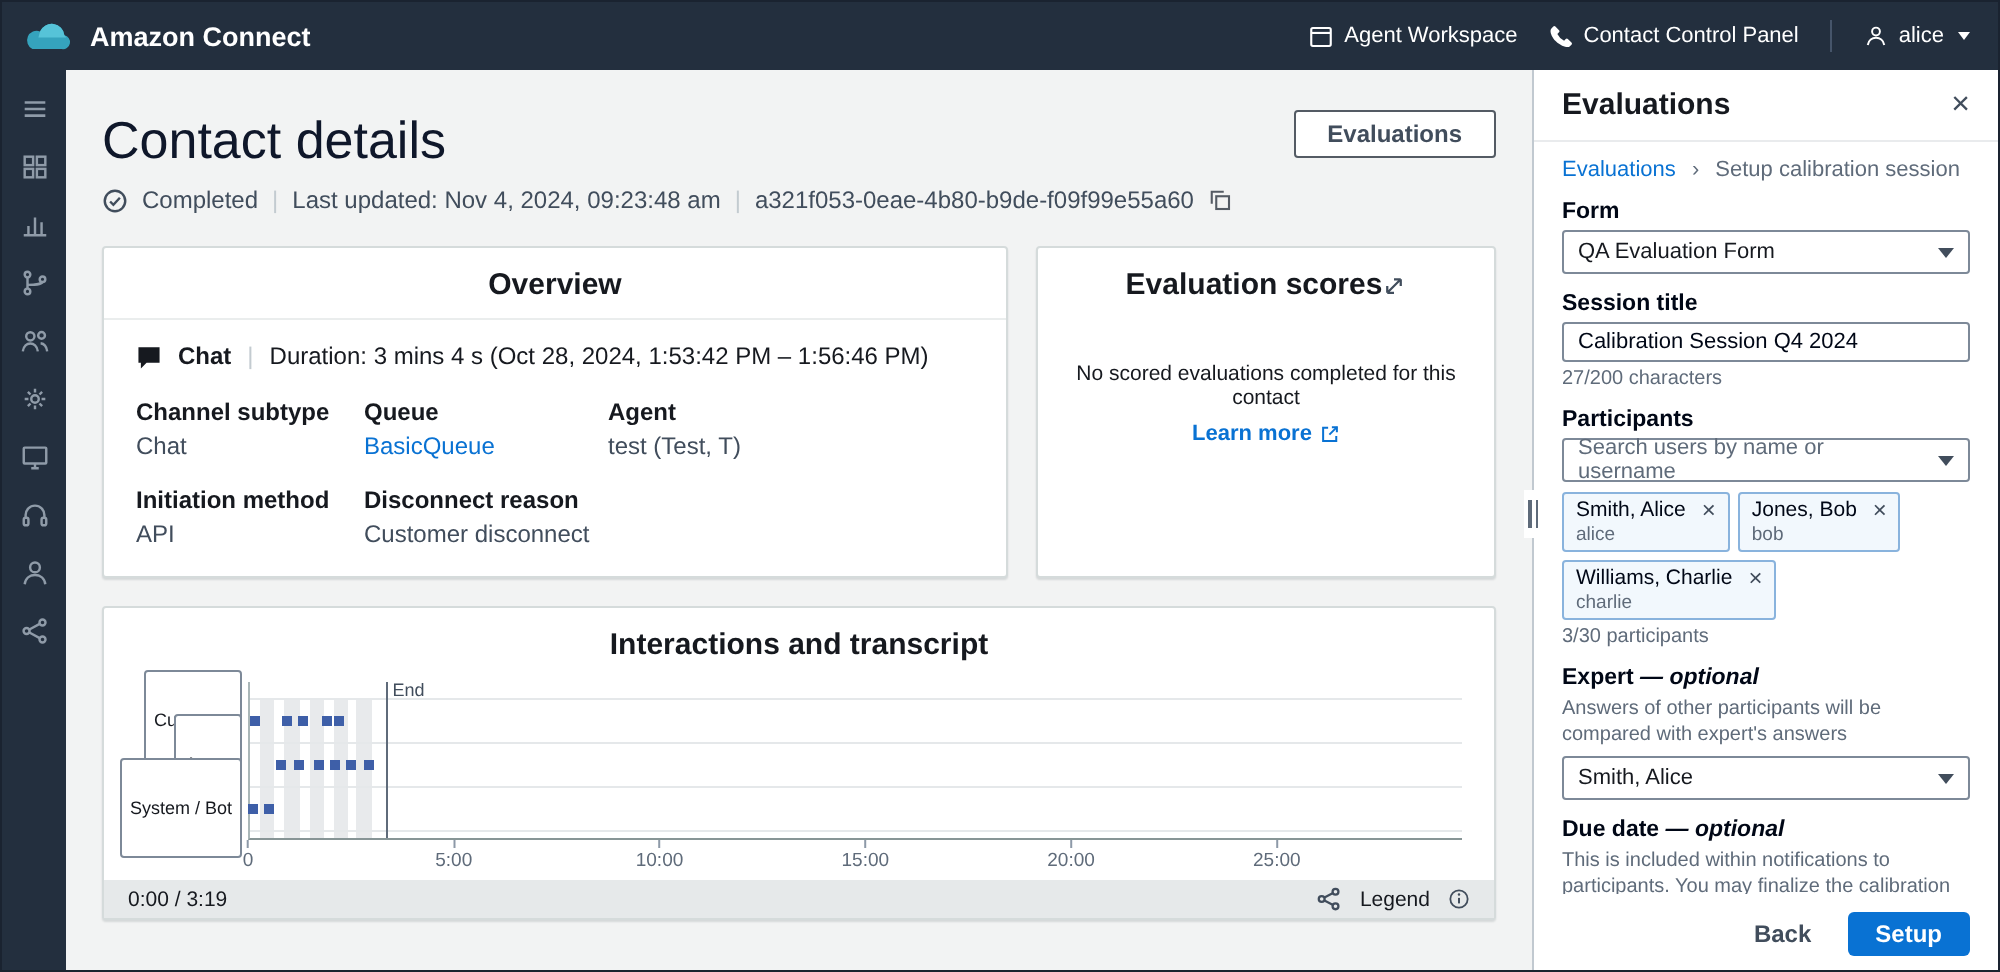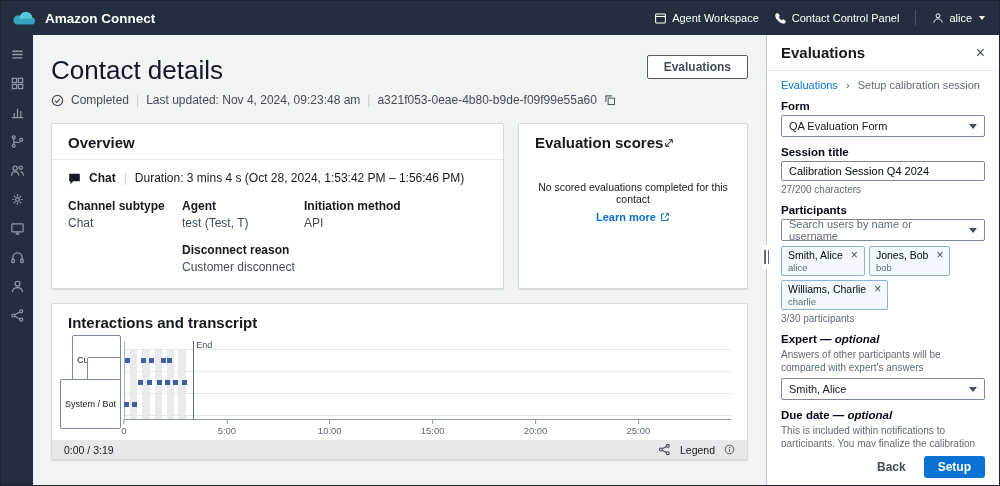--- a/index.html
+++ b/index.html
@@ -25,21 +25,21 @@
   
   .main{flex:1;min-width:0;background:#f2f3f3;padding:20px 18px 0;overflow:hidden;}
   .main-header{display:flex;justify-content:space-between;align-items:flex-start;}
   .main-header h1{margin:0;font-size:26px;font-weight:400;color:#0f172a;}
   .btn-outline{background:#fff;border:1px solid #545b64;border-radius:2px;color:#414d5c;font-weight:700;font-size:12px;padding:4px 16px;cursor:pointer;font-family:inherit;}
   .status-line{display:flex;align-items:center;gap:7px;font-size:12px;color:#414d5c;margin:7px 0 16px;}
   .sep{color:#c3cbd0;}
 
   .cards-row{display:grid;grid-template-columns:1fr 230px;gap:14px;margin-bottom:14px;}
   .card{background:#fff;border:1px solid #d5dbdb;border-radius:2px;box-shadow:0 1px 1px rgba(0,28,36,.12);}
-  .card-header{display:flex;justify-content:flex-start;align-items:center;padding:10px 16px 8px;}
+  .card-header{display:flex;justify-content:center;align-items:center;padding:10px 16px 8px;}
   .card-header h2{margin:0;font-size:15px;font-weight:700;}
   .hdr-divider{border-bottom:1px solid #eaeded;}
 
   .overview-body{padding:11px 16px 14px;}
   .chat-row{display:flex;align-items:center;gap:8px;font-size:12px;margin-bottom:14px;}
   .chat-row b{font-weight:700;}
   .fields{display:grid;grid-template-columns:106px 114px 1fr;column-gap:8px;row-gap:13px;}
   .field-label{font-weight:700;font-size:12px;margin-bottom:3px;}
   .field-value{font-size:12px;color:#414d5c;}
   .field-span{grid-column:2/4;}
@@ -253,20 +253,24 @@
               <b>Chat</b>
               <span class="sep">|</span>
               <span>Duration: 3 mins 4 s (Oct 28, 2024, 1:53:42 PM – 1:56:46 PM)</span>
             </div>
             <div class="fields">
               <div>
                 <div class="field-label">Channel subtype</div>
                 <div class="field-value">Chat</div>
               </div>
               <div>
+                <div class="field-label">Queue</div>
+                <div class="field-value"><a class="link">BasicQueue</a></div>
+              </div>
+              <div>
                 <div class="field-label">Agent</div>
                 <div class="field-value">test (Test, T)</div>
               </div>
               <div>
                 <div class="field-label">Initiation method</div>
                 <div class="field-value">API</div>
               </div>
               <div class="field-span">
                 <div class="field-label">Disconnect reason</div>
                 <div class="field-value">Customer disconnect</div>

